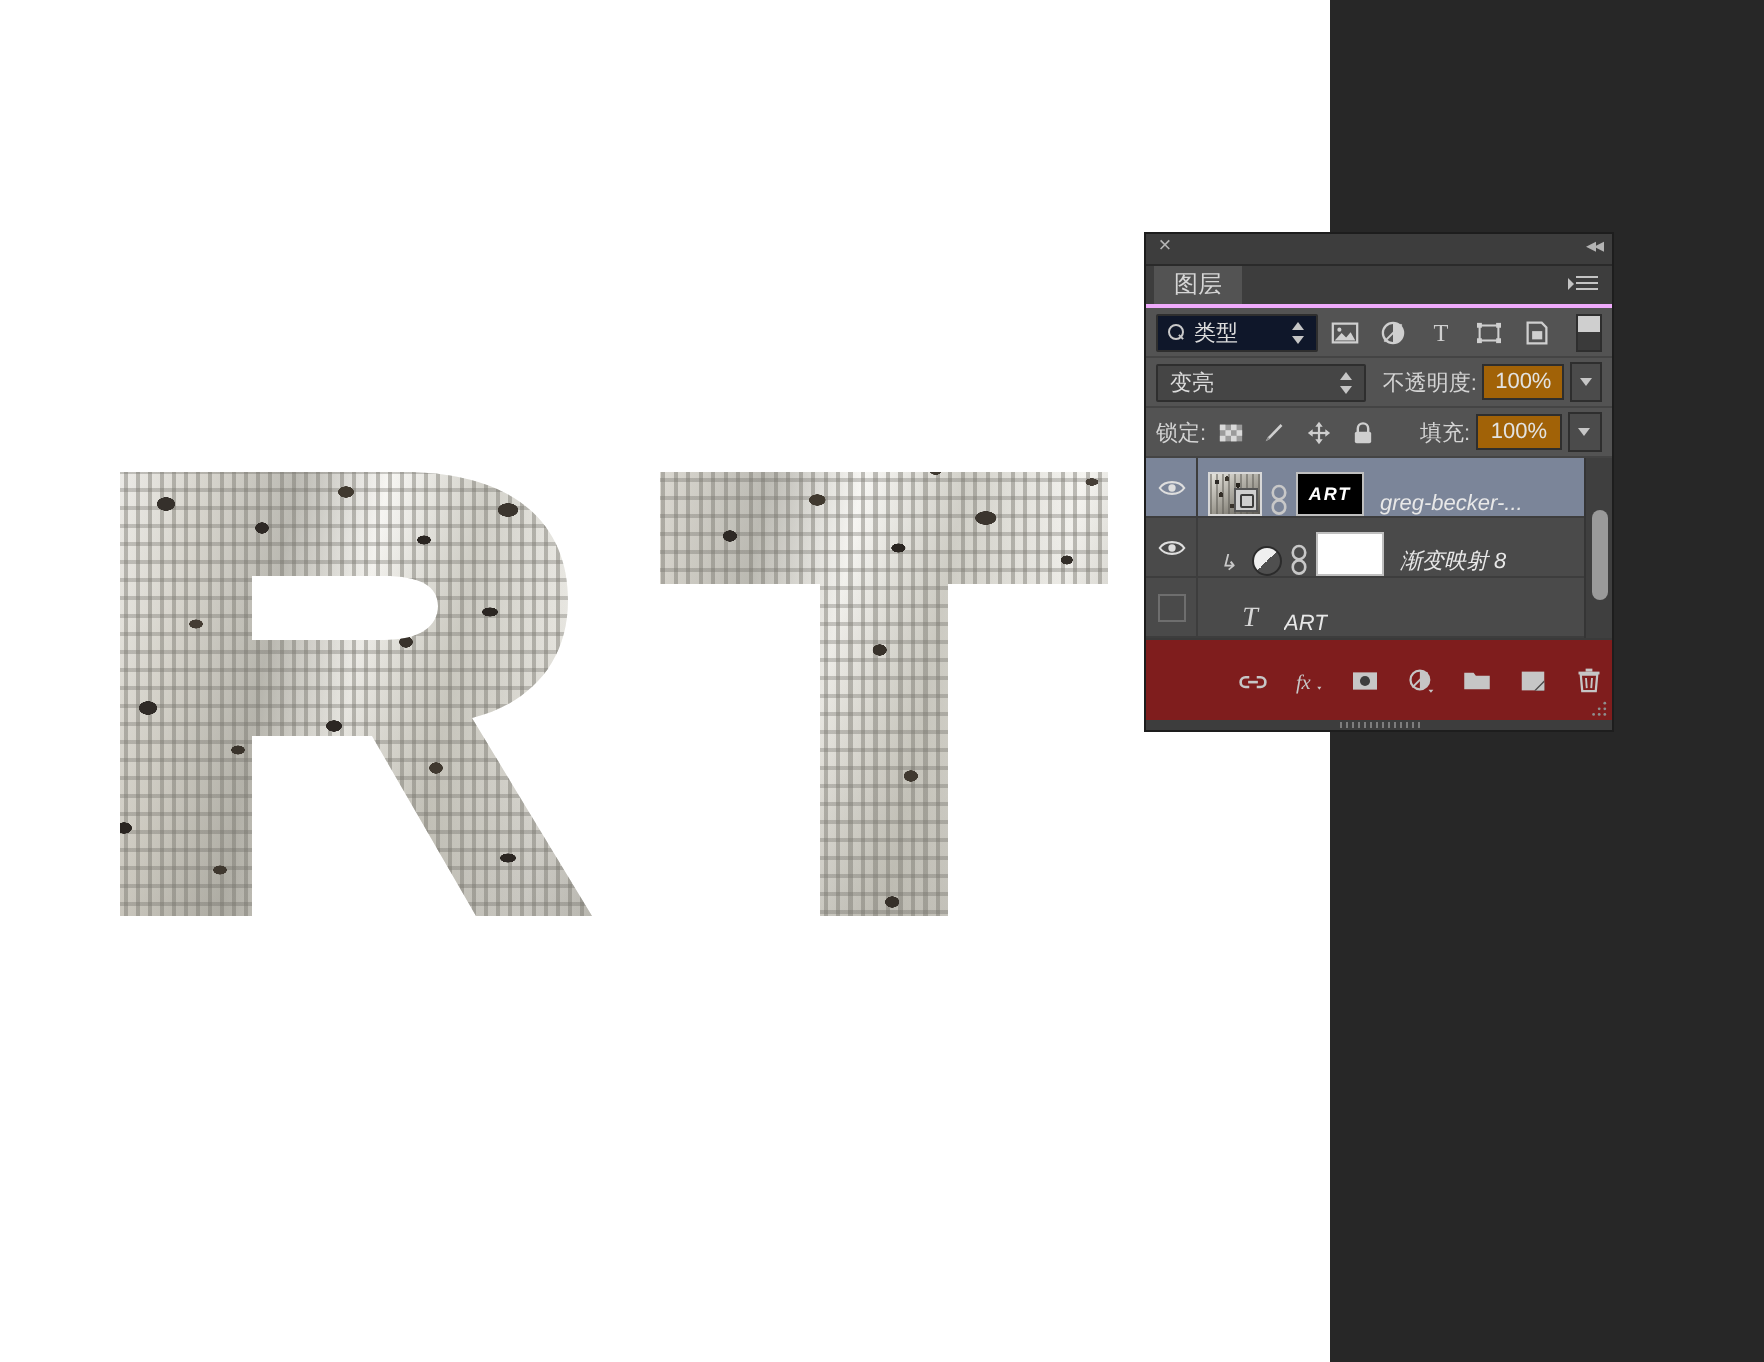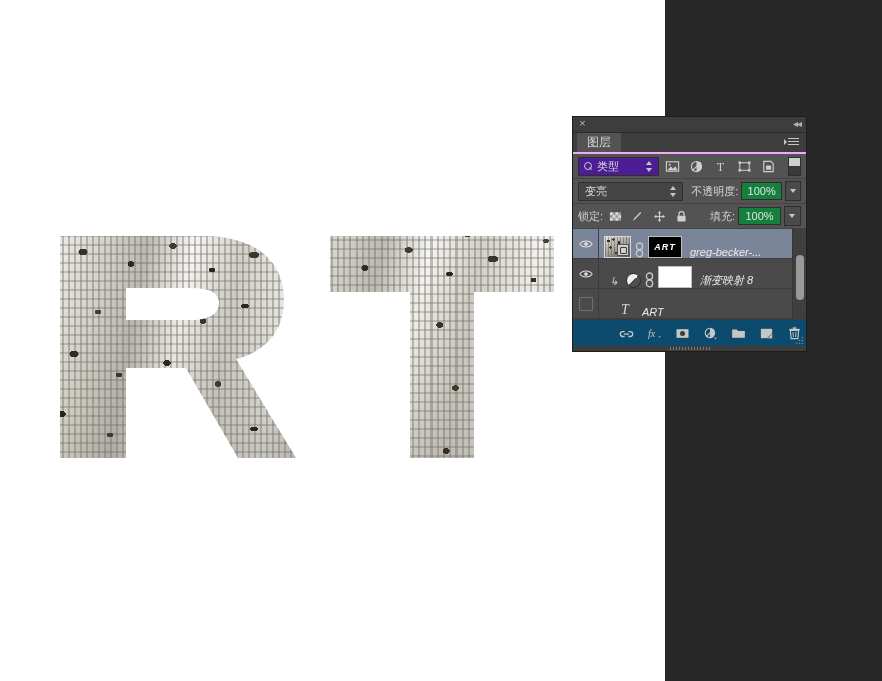--- a/index.html
+++ b/index.html
@@ -200,21 +200,21 @@
   .filter-row {
     height: 24px;
     background: #535353;
     display: flex;
     align-items: center;
     padding: 0 5px;
     border-bottom: 1px solid #444;
   }
   .kind-select {
     width: 79px; height: 17px;
-    background: #4c1d95;
+    background: #0f172a;
     border: 1px solid #2e2e2e;
     border-radius: 1px;
     display: flex; align-items: center;
     position: relative;
     cursor: pointer;
   }
   .magnifier {
     width: 9px; height: 9px;
     margin-left: 5px;
     position: relative;
@@ -274,21 +274,21 @@
     border: 1px solid #2e2e2e;
     border-radius: 1px;
     position: relative;
     display: flex; align-items: center;
     cursor: pointer;
   }
   .blend-select .blend-text { margin-left: 6px; font-size: 11px; color: #dcdcdc; }
   .opacity-label { margin-left: 8px; font-size: 11px; color: #d4d4d4; white-space: nowrap; }
   .num-field {
     width: 41px; height: 16px;
-    background: #15803d;
+    background: #a16207;
     border: 1px solid #2e2e2e;
     color: #e2e2e2;
     font-size: 11px;
     line-height: 16px;
     text-align: center;
     margin-left: 3px;
     cursor: text;
   }
   .num-drop {
     width: 15px; height: 18px;
@@ -474,22 +474,22 @@
     position: absolute;
     left: 3px;
     top: 26px;
     width: 8px;
     height: 45px;
     background: #9a9a9a;
     border-radius: 4px;
   }
 
   .panel-footer {
-    height: 26px;
-    background: #0c4a6e;
+    height: 40px;
+    background: #7f1d1d;
     display: flex;
     align-items: center;
     justify-content: flex-end;
     padding-right: 4px;
     gap: 13px;
     position: relative;
   }
   .foot-icon { width: 15px; height: 15px; cursor: pointer; }
   .grip {
     position: absolute;

